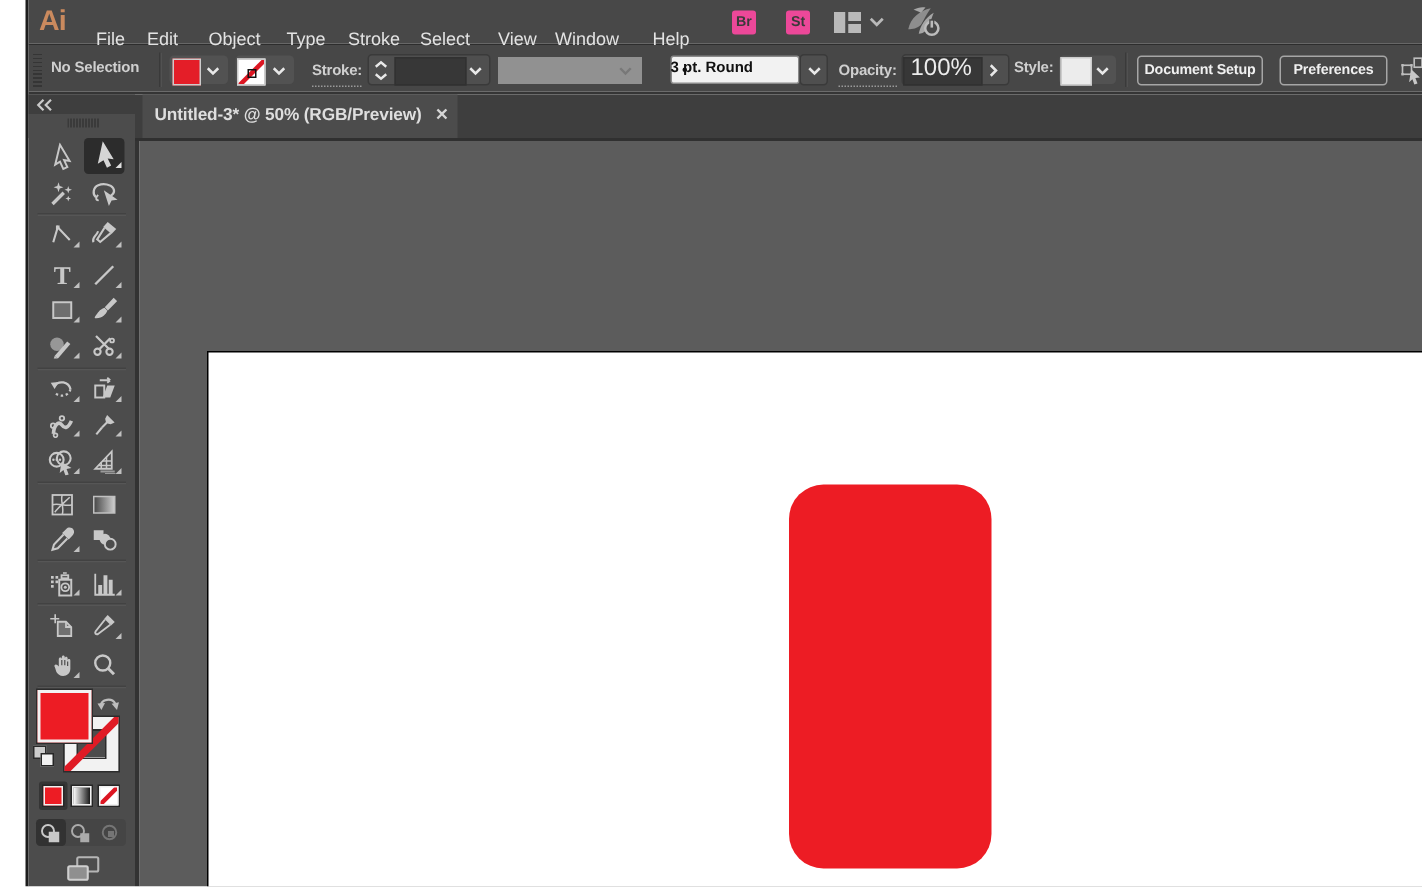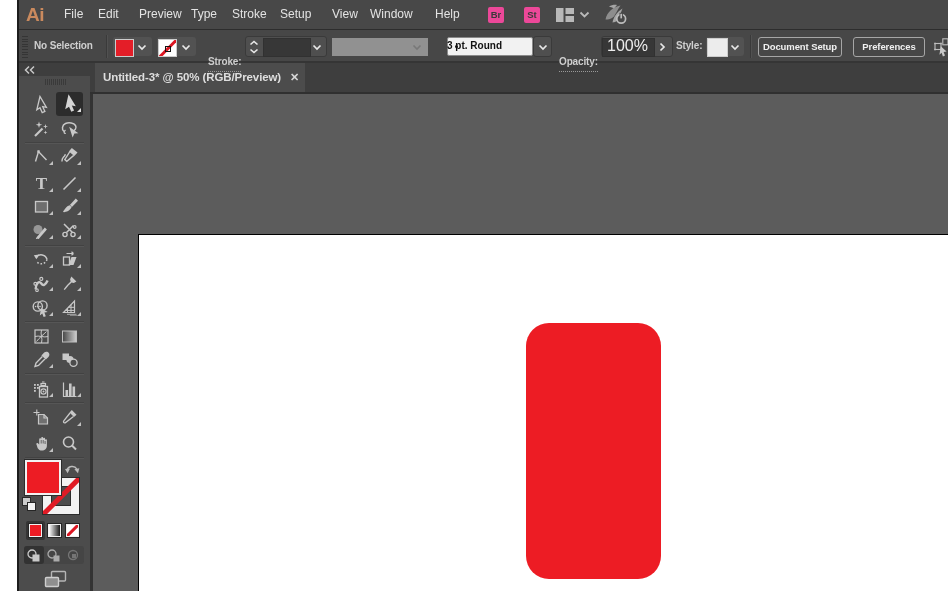--- a/index.html
+++ b/index.html
@@ -12,25 +12,25 @@
   #darkline1{left:19px;top:61px;width:929px;height:2px;background:#353535;}
   #tabstrip{left:19px;top:63px;width:929px;height:29px;background:#3e3e3e;}
   #darkline2{left:90px;top:92px;width:858px;height:2px;background:#303030;}
   #tab{left:95px;top:63px;width:210px;height:29px;background:#4c4c4c;}
   #toolheader{left:19px;top:63px;width:71px;height:13px;background:#3e3e3e;}
   #toolpanel{left:19px;top:76px;width:71px;height:515px;background:#4c4c4c;}
   #panelsep{left:90px;top:94px;width:3px;height:497px;background:#333333;}
   #canvas{left:93px;top:94px;width:855px;height:497px;background:#5c5c5c;overflow:hidden;}
   #artboard{left:45px;top:140px;width:812px;height:360px;background:#ffffff;border:1px solid #000;}
   #redrect{left:432.5px;top:228.5px;width:135.5px;height:256.5px;background:#ed1c24;border-radius:23px;}
-  .menuitem{top:0;height:29px;line-height:29px;font-size:12px;color:#e3e3e3;}
+  .menuitem{top:12px;height:29px;line-height:29px;font-size:12px;color:#e3e3e3;}
   #ailogo{left:26px;top:0;height:29px;line-height:30px;font-size:19px;font-weight:bold;color:#ca8a5e;letter-spacing:-0.5px;}
   .badge{top:7px;width:16px;height:16px;background:#ec4899;border-radius:2px;color:#3a3a3a;font-weight:bold;font-size:9.5px;text-align:center;line-height:16px;}
   .clabel{top:30px;height:31px;line-height:31px;font-size:10px;font-weight:bold;color:#cfcfcf;letter-spacing:-0.15px;}
-  .dotted{border-bottom:1px dotted #999;line-height:24px;height:21px;margin-top:20px;}
+  .dotted{border-bottom:1px dotted #999;line-height:24px;height:21px;margin-top:6px;}
   .vsep{top:35px;width:1px;height:23px;background:#3a3a3a;border-right:1px solid #515151;}
   .combo{top:37px;height:19px;background:#525252;border-radius:3px;}
   .combo2{top:36px;height:21px;background:#4f4f4f;border-radius:3px;border:1px solid #3a3a3a;box-sizing:border-box;}
   #tabtext{left:103px;top:63px;height:46px;line-height:28px;font-size:11.5px;font-weight:bold;color:#dedede;letter-spacing:-0.1px;}
   #tabx{left:290px;top:63px;height:29px;line-height:28px;font-size:11px;font-weight:bold;color:#d6d6d6;}
   .btn{top:37px;height:20px;border:1px solid #a6a6a6;border-radius:3px;box-sizing:border-box;color:#f0f0f0;font-size:9.5px;font-weight:bold;text-align:center;line-height:18px;letter-spacing:-0.1px;}
   .toolsep{left:25px;width:59px;height:1px;background:#424242;border-bottom:1px solid #565656;}
   .selbox{left:56px;top:92px;width:27px;height:24px;background:#2c2c2c;border-radius:3px;}
   .flyout{width:0;height:0;border-left:4px solid transparent;border-bottom:4px solid #c0c0c0;}
 </style>
@@ -50,24 +50,24 @@
   <div class="abs" id="artboard"></div>
   <div class="abs" id="redrect"></div>
 </div>
 <div class="abs" id="toolheader"></div>
 <div class="abs" id="toolpanel"></div>
 <div class="abs" id="panelsep"></div>
 
 <div class="abs" id="ailogo">Ai</div>
 <div class="abs menuitem" style="left:64px;">File</div>
 <div class="abs menuitem" style="left:98px;">Edit</div>
-<div class="abs menuitem" style="left:139px;">Preview</div>
+<div class="abs menuitem" style="left:139px;">Object</div>
 <div class="abs menuitem" style="left:191px;">Type</div>
 <div class="abs menuitem" style="left:232px;">Stroke</div>
-<div class="abs menuitem" style="left:280px;">Setup</div>
+<div class="abs menuitem" style="left:280px;">Select</div>
 <div class="abs menuitem" style="left:332px;">View</div>
 <div class="abs menuitem" style="left:370px;">Window</div>
 <div class="abs menuitem" style="left:435px;">Help</div>
 <div class="abs badge" style="left:488px;">Br</div>
 <div class="abs badge" style="left:524px;">St</div>
 
 <div class="abs" style="left:22px;top:36px;width:6px;height:22px;background:repeating-linear-gradient(180deg,#353535 0px,#353535 1px,transparent 1px,transparent 2.6px);"></div>
 <div class="abs clabel" style="left:34px;">No Selection</div>
 <div class="abs vsep" style="left:106px;"></div>
 

